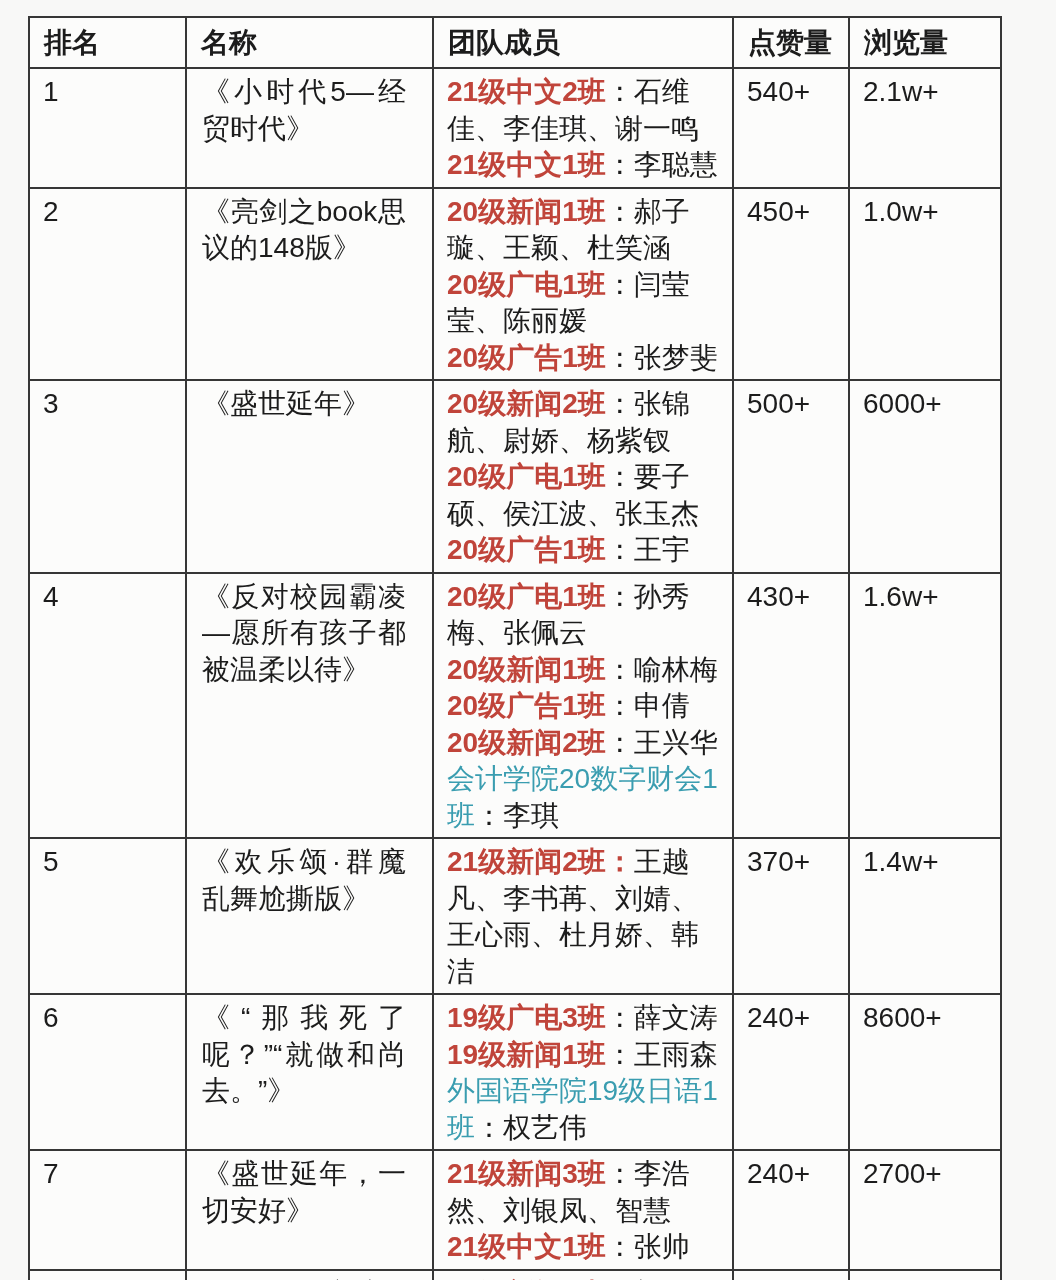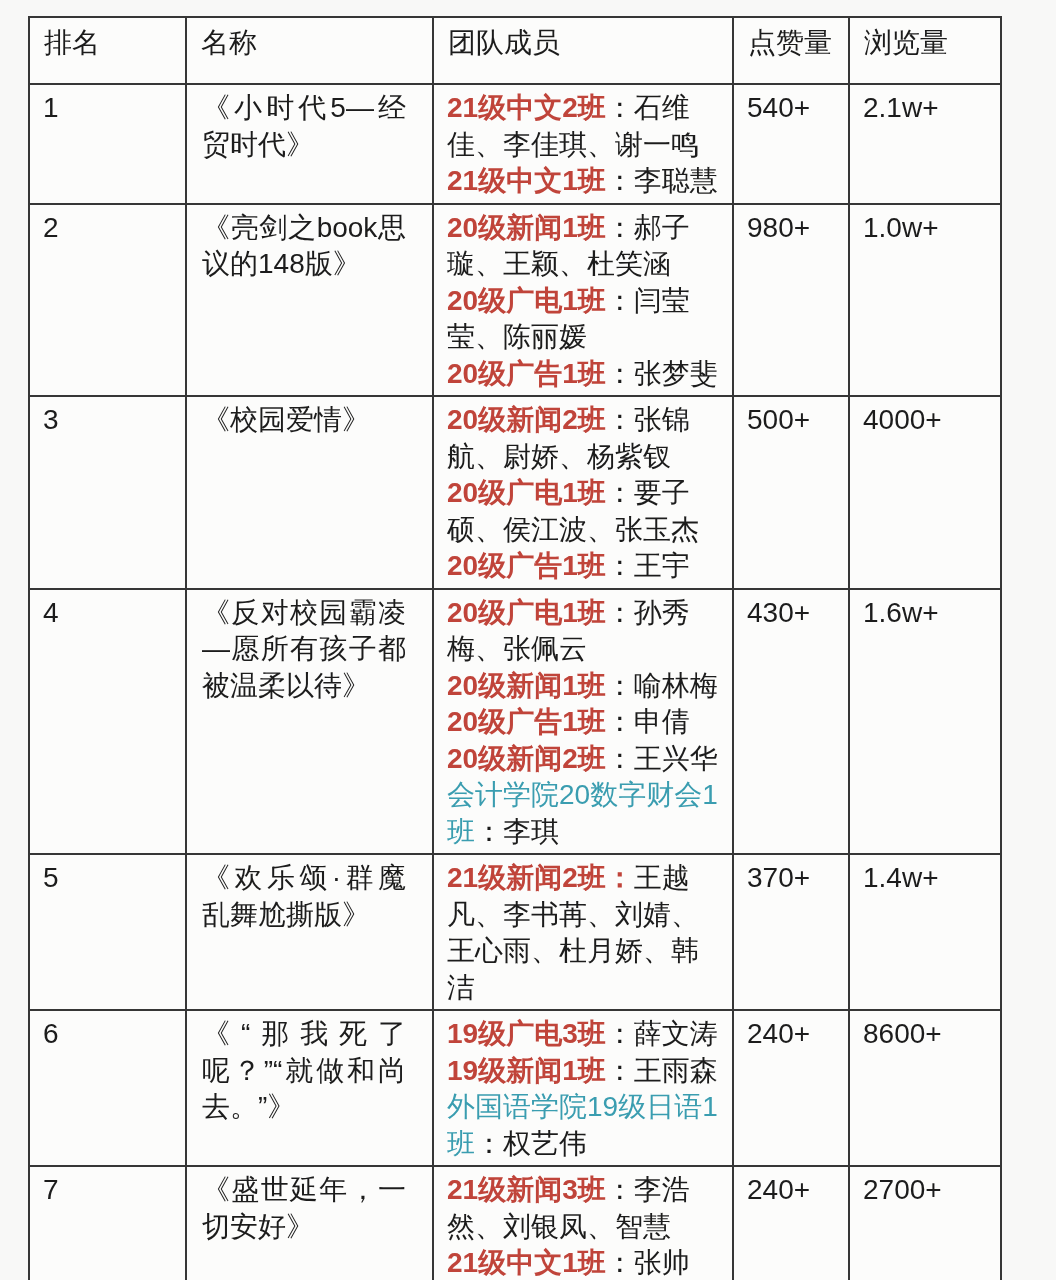--- a/index.html
+++ b/index.html
@@ -30,22 +30,23 @@
   col.c-views { width: 152px; }
   th, td {
     border: 2px solid var(--border, #363636);
     vertical-align: top;
     font-size: 28px;
     font-weight: 400;
     text-align: left;
   }
   th {
     line-height: 36px;
-    padding: 7px 8px 22px 14px;
+    padding: 7px 8px 6px 14px;
     white-space: nowrap;
+    font-weight: bold;
   }
   td {
     line-height: 36.5px;
     padding: 5px 8px 3px 13px;
   }
   td.name-cell {
     text-align: justify;
     text-justify: inter-character;
     padding-left: 15px;
     padding-right: 26px;
@@ -90,34 +91,34 @@
   </tr>
 
   <tr>
     <td class="rank-cell">2</td>
     <td class="name-cell">《亮剑之book思议的148版》</td>
     <td class="team-cell">
             <div class="team-entry"><span class="seg-red">20级新闻1班</span><span class="seg-black">：郝子璇、王颖、杜笑涵</span></div>
             <div class="team-entry"><span class="seg-red">20级广电1班</span><span class="seg-black">：闫莹莹、陈丽媛</span></div>
             <div class="team-entry"><span class="seg-red">20级广告1班</span><span class="seg-black">：张梦斐</span></div>
           </td>
-    <td class="num-cell likes-cell">980+</td>
+    <td class="num-cell likes-cell">450+</td>
     <td class="num-cell views-cell">1.0w+</td>
   </tr>
 
   <tr>
     <td class="rank-cell">3</td>
-    <td class="name-cell">《校园爱情》</td>
+    <td class="name-cell">《盛世延年》</td>
     <td class="team-cell">
             <div class="team-entry"><span class="seg-red">20级新闻2班</span><span class="seg-black">：张锦航、尉娇、杨紫钗</span></div>
             <div class="team-entry"><span class="seg-red">20级广电1班</span><span class="seg-black">：要子硕、侯江波、张玉杰</span></div>
             <div class="team-entry"><span class="seg-red">20级广告1班</span><span class="seg-black">：王宇</span></div>
           </td>
     <td class="num-cell likes-cell">500+</td>
-    <td class="num-cell views-cell">4000+</td>
+    <td class="num-cell views-cell">6000+</td>
   </tr>
 
   <tr>
     <td class="rank-cell">4</td>
     <td class="name-cell">《反对校园霸凌—愿所有孩子都被温柔以待》</td>
     <td class="team-cell">
             <div class="team-entry"><span class="seg-red">20级广电1班</span><span class="seg-black">：孙秀梅、张佩云</span></div>
             <div class="team-entry"><span class="seg-red">20级新闻1班</span><span class="seg-black">：喻林梅</span></div>
             <div class="team-entry"><span class="seg-red">20级广告1班</span><span class="seg-black">：申倩</span></div>
             <div class="team-entry"><span class="seg-red">20级新闻2班</span><span class="seg-black">：王兴华</span></div>

